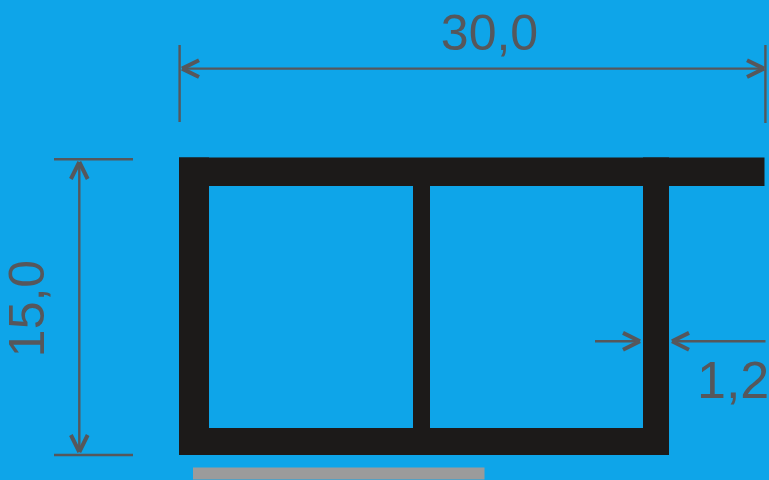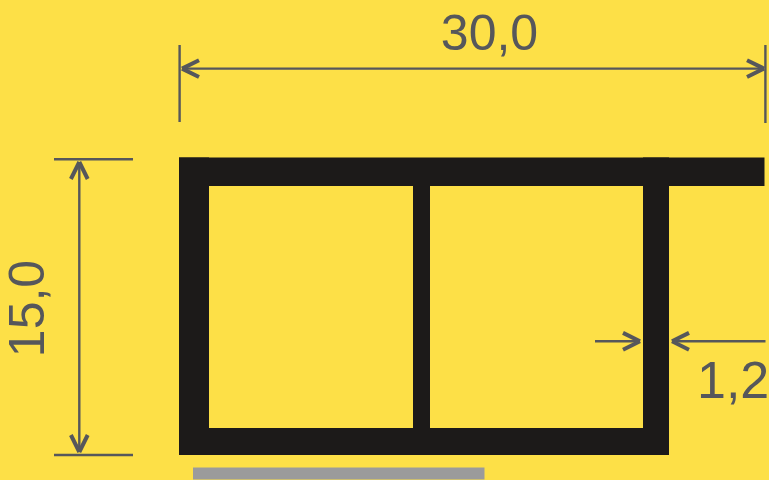--- a/index.html
+++ b/index.html
@@ -1,16 +1,16 @@
 <!DOCTYPE html>
 <html><head>
 <meta charset="utf-8">
 <style>
   html,body{margin:0;padding:0;background:#ffffff;}
-  #stage{position:relative;width:769px;height:480px;background:#fde047;overflow:hidden;
+  #stage{position:relative;width:769px;height:480px;background:#0ea5e9;overflow:hidden;
          font-family:"Liberation Sans", sans-serif;}
 </style>
 </head>
 <body>
 <div id="stage">
 <svg width="769" height="480" viewBox="0 0 769 480" xmlns="http://www.w3.org/2000/svg">
 
   <rect x="179" y="157.5" width="585.5" height="28.5" fill="#1c1a19"></rect>
 
   <rect x="179" y="157.5" width="30" height="297.5" fill="#1c1a19"></rect>

